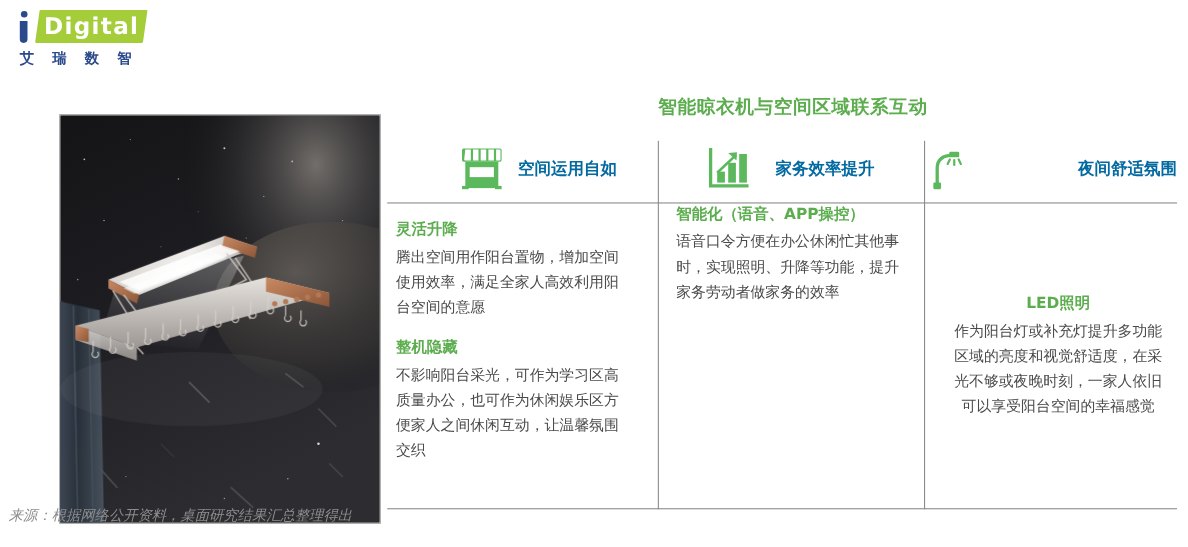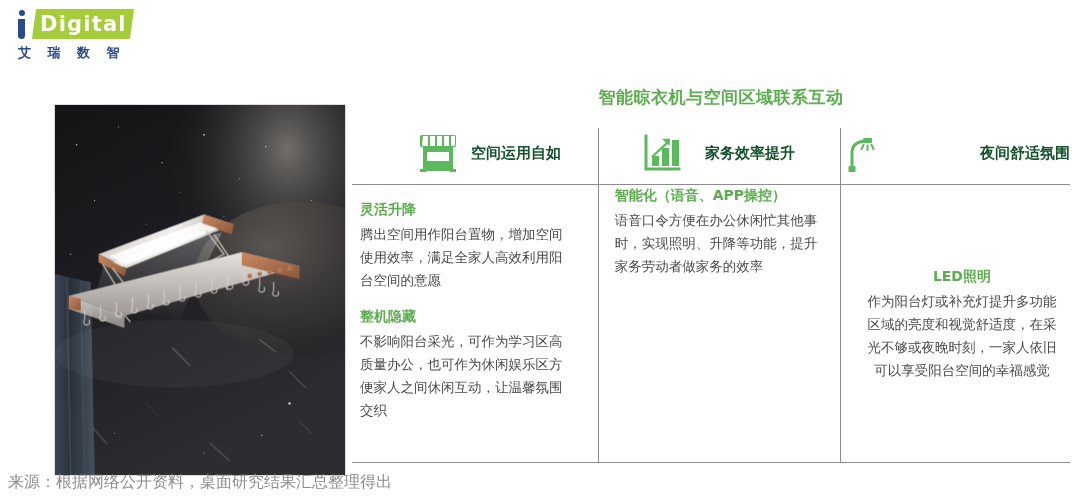--- a/index.html
+++ b/index.html
@@ -134,21 +134,21 @@
     box-sizing: border-box;
     height: 100%;
     gap: 14px;
   }
   .header-cell.c1 { width: 246px; padding-left: 30px; }
   .header-cell.c2 { width: 242px; gap: 24px; }
   .header-cell.c3 { width: 230px; justify-content: space-between; }
   .header-label {
     font-size: 15px;
     font-weight: bold;
-    color: #14532d;
+    color: #0369a1;
     white-space: nowrap;
     font-family: "DejaVu Sans", sans-serif;
   }
   .header-icon { flex: 0 0 auto; line-height: 0; }
 
   #body-row {
     position: relative;
     height: 278px;
     display: flex;
     border-bottom: 1px solid #8c8c8c;
@@ -189,24 +189,25 @@
     font-size: 13.5px;
     line-height: 23px;
     color: #4a4a4a;
     font-family: "DejaVu Sans", sans-serif;
   }
 
   
   #source-note {
     position: absolute;
     left: 8px;
-    top: 472px;
-    font-size: 16px;
+    top: 460px;
+    font-size: 13px;
     color: #8d8d8d;
     font-family: "DejaVu Sans", sans-serif;
+    font-style: italic;
   }
 </style>
 </head>
 <body>
 
 <div id="logo-block">
   <div id="logo-mark">
     <div id="logo-green-shape"></div>
     <div id="logo-i-dot"></div>
     <div id="logo-i-stem"></div>

